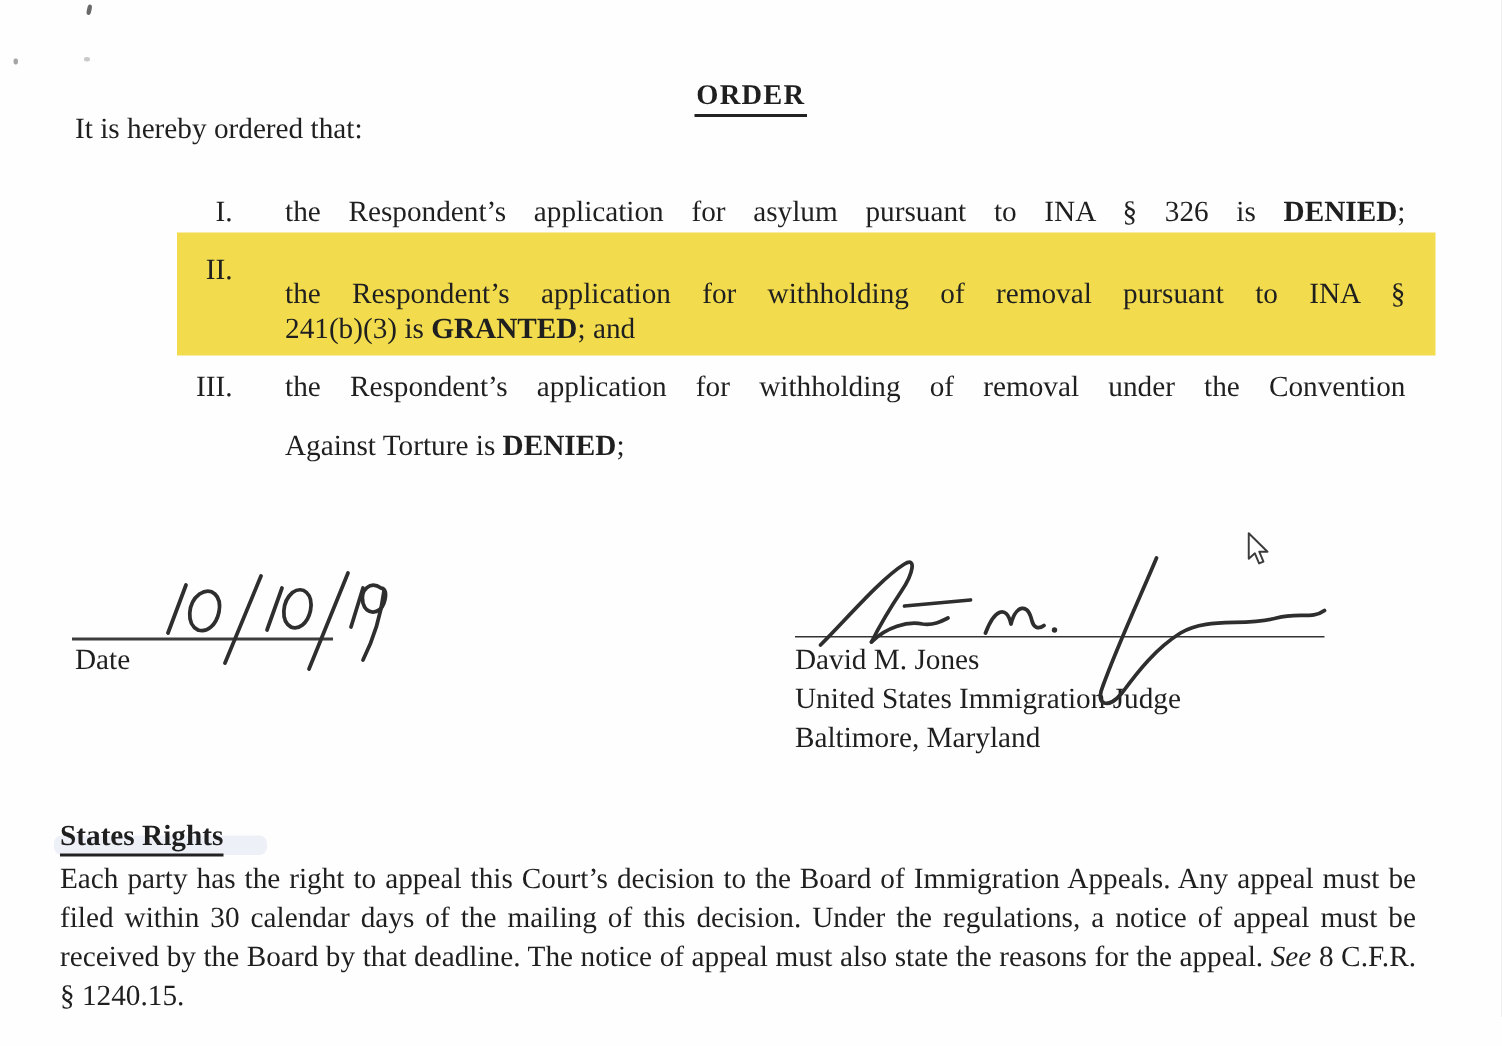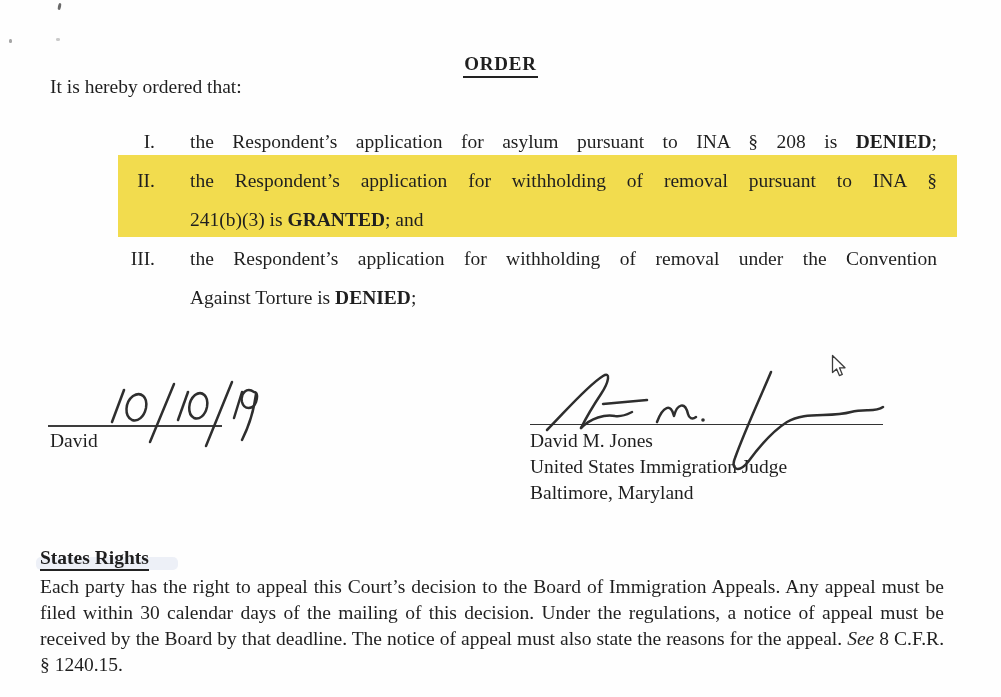--- a/index.html
+++ b/index.html
@@ -104,43 +104,43 @@
 
   <div class="title-row">
     <span class="title">ORDER</span>
   </div>
 
   <div class="intro">It is hereby ordered that:</div>
 
   <div class="highlight"></div>
 
   <div class="numeral" style="top:131px;">I.</div>
-  <div class="order-line justify-full" style="top:131px;"><span>the Respondent’s application for asylum pursuant to INA § 208 is </span><span class="bold">DENIED</span><span>;</span></div>
+  <div class="order-line justify-full" style="top:131px;"><span>the Respondent’s application for asylum pursuant to INA § 326 is </span><span class="bold">DENIED</span><span>;</span></div>
 
   <div class="numeral" style="top:170px;">II.</div>
-  <div class="order-line justify-full" style="top:170px;">the Respondent’s application for withholding of removal pursuant to INA §</div>
+  <div class="order-line justify-full" style="top:186px;">the Respondent’s application for withholding of removal pursuant to INA §</div>
   <div class="order-line" style="top:209px;"><span>241(b)(3) is </span><span class="bold">GRANTED</span><span>; and</span></div>
 
   <div class="numeral" style="top:248px;">III.</div>
   <div class="order-line" style="top:287px;"><span>Against Torture is </span><span class="bold">DENIED</span><span>;</span></div>
   <div class="order-line justify-full" style="top:248px;">the Respondent’s application for withholding of removal under the Convention</div>
 
   <div class="date-underline"></div>
   <svg class="ink date-ink" width="160" height="72" viewBox="0 0 160 72" aria-label="10/10/19">
     <path d="M10,42 L22,10"></path>
     <path d="M30,40 C22,36 23,22 31,16 C39,11 46,17 44,28 C42,37 36,42 30,40"></path>
     <path d="M48,62 L72,4"></path>
     <path d="M76,40 L86,12"></path>
     <path d="M92,38 C85,34 86,21 93,15 C100,10 107,16 105,27 C103,36 97,40 92,38"></path>
     <path d="M104,66 L130,2"></path>
     <path d="M132,38 L140,12"></path>
     <path d="M152,12 C145,7 138,13 140,22 C142,30 151,30 154,22 C156,16 155,12 152,12"></path>
     <path d="M154,14 C152,30 147,46 140,60"></path>
   </svg>
-  <div class="date-label">David</div>
+  <div class="date-label">Date</div>
 
   <div class="sig-underline"></div>
   <svg class="ink sig-ink" width="360" height="108" viewBox="0 0 360 108" aria-label="signature">
     <path d="M12,62 C30,44 52,18 68,8 C76,3 74,14 66,26 C58,38 50,52 46,60"></path>
     <path d="M46,60 C56,50 70,46 80,48 C88,49 93,46 97,44"></path>
     <path d="M68,36 L112,32"></path>
     <path d="M122,54 C128,38 136,35 139,48 C142,36 150,33 153,46 C154,50 157,52 161,49"></path>
     <circle cx="168" cy="52" r="1.8" fill="#2e2e2e" stroke="none"></circle>
     <path d="M236,4 C226,28 210,62 200,90 C195,102 204,105 213,94 C224,79 236,64 252,54 C270,43 294,50 316,44 C330,40 340,45 348,39"></path>
   </svg>

